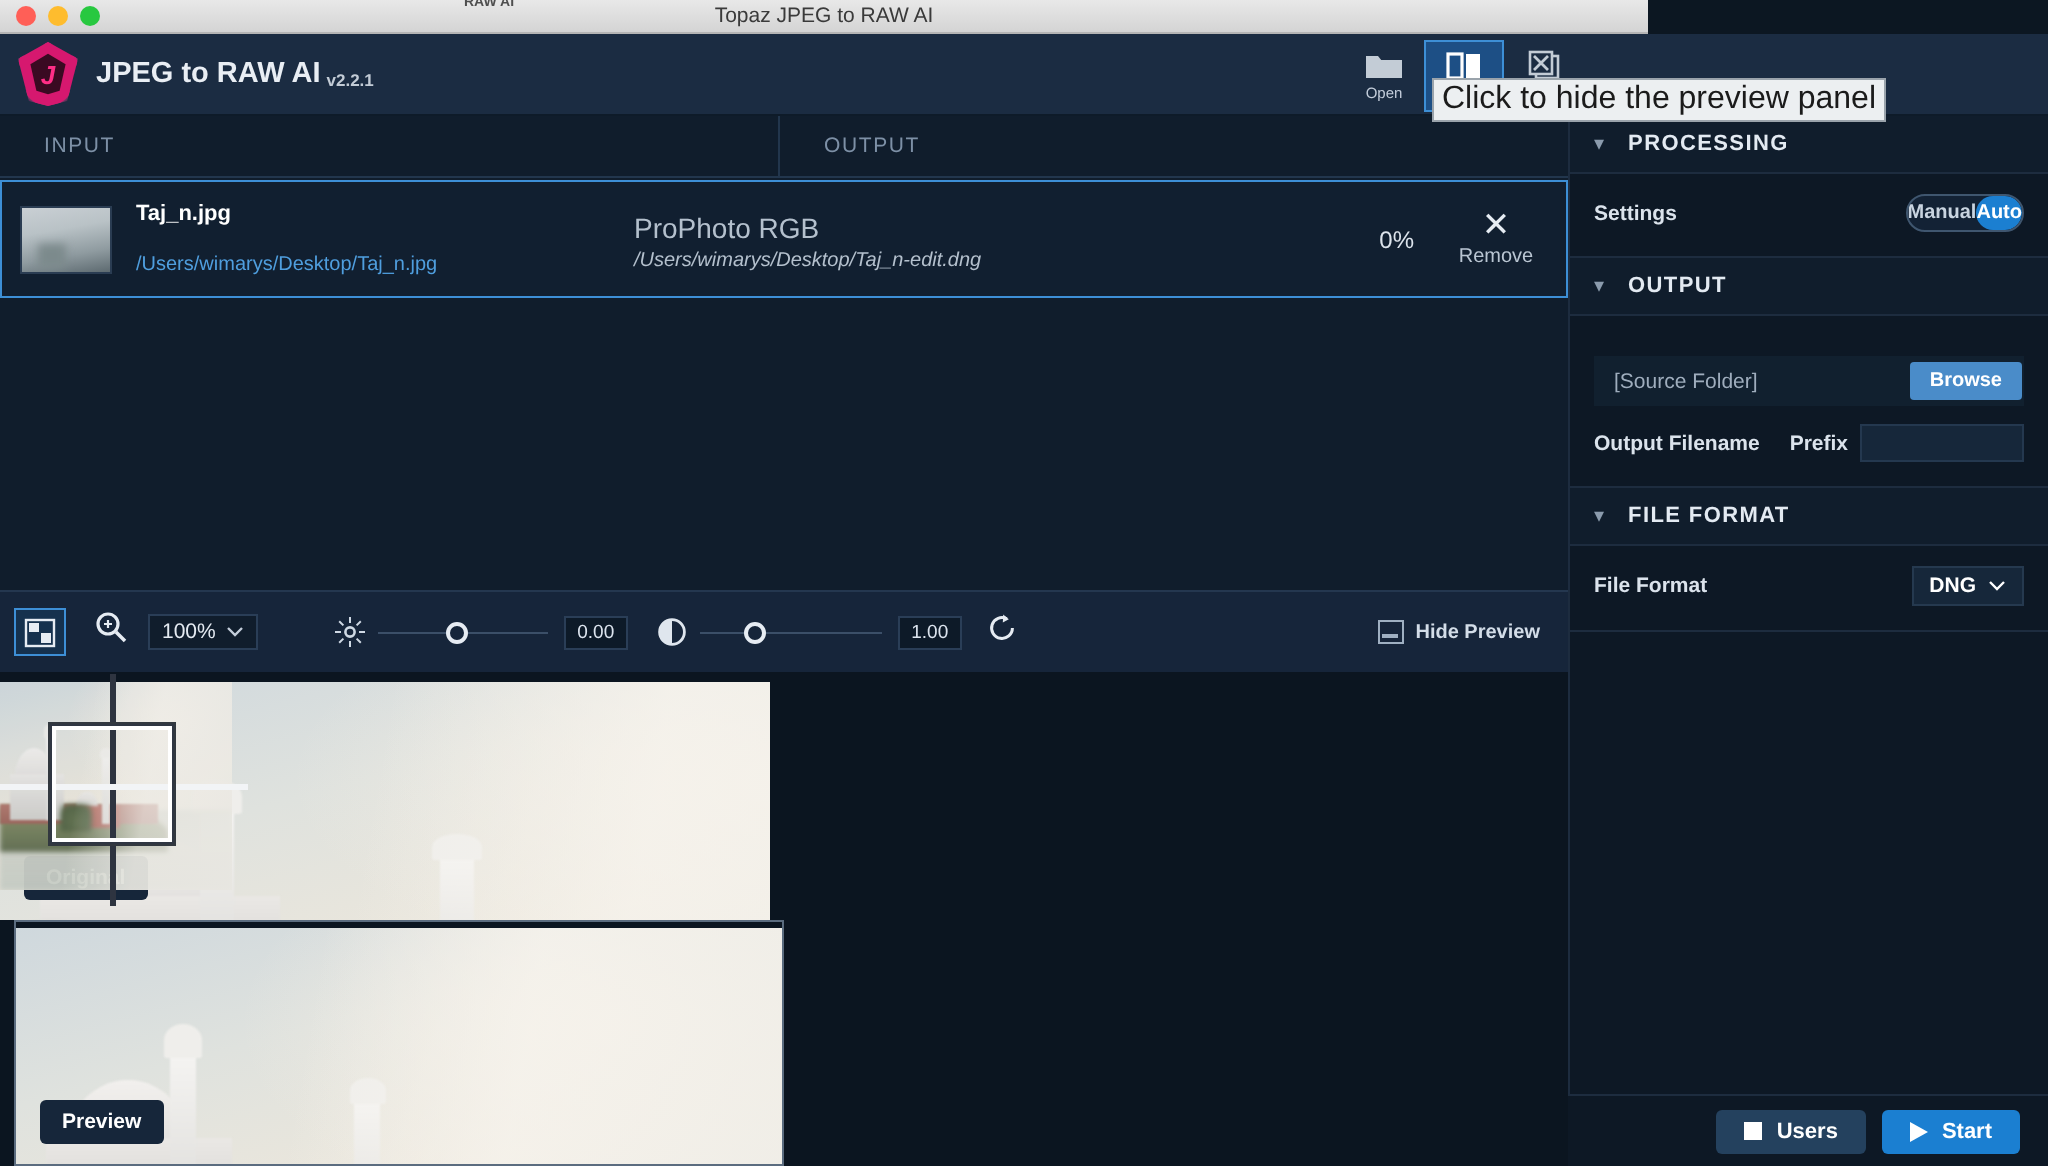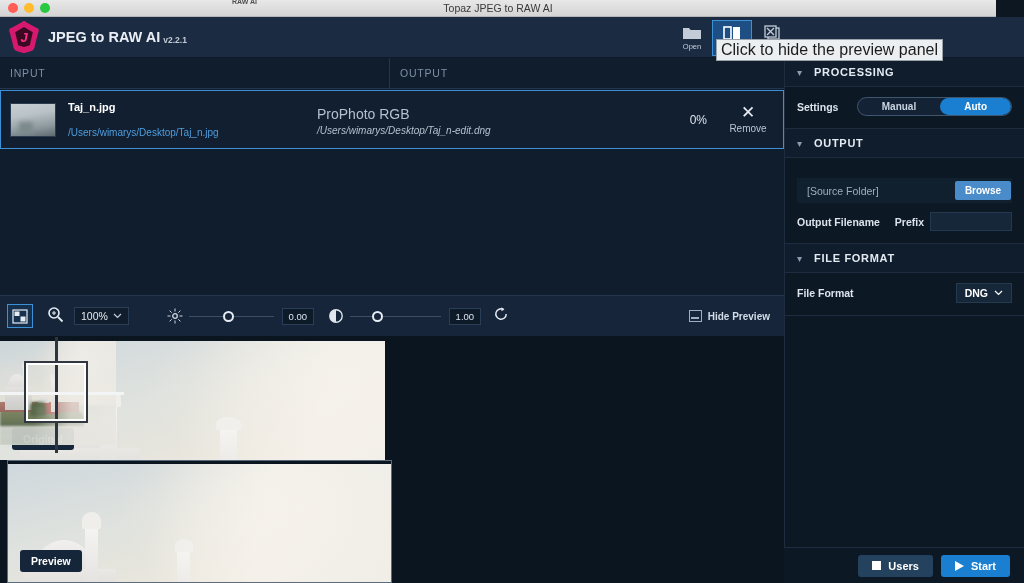--- a/index.html
+++ b/index.html
@@ -6,21 +6,21 @@
   html, body {
     width: 1024px; height: 583px;
     background: #0c1722;
     font-family: "Liberation Sans", sans-serif;
     overflow: hidden;
   }
   #app { position: relative; width: 1024px; height: 583px; }
 
   
   .titlebar {
-    position: absolute; top: 0; left: 0; width: 996px; height: 17px;
+    position: absolute; top: 0; left: 0; width: 824px; height: 17px;
     background: linear-gradient(#e8e8e8, #d4d4d4);
     border-bottom: 1px solid #b5b5b5;
     display: flex; align-items: center;
   }
   .traffic { display: flex; gap: 6px; margin-left: 8px; }
   .dot { width: 10px; height: 10px; border-radius: 50%; }
   .dot.red { background: #ff5f57; }
   .dot.yellow { background: #febc2e; }
   .dot.green { background: #28c840; }
   .win-title {
@@ -77,21 +77,21 @@
   }
 
   
   .listarea {
     position: absolute; top: 58px; left: 0; width: 784px; height: 237px;
     background: #101d2c;
   }
   .list-head { display: flex; height: 31px; border-bottom: 1px solid #22364d; }
   .col-input { width: 390px; display: flex; align-items: center; border-right: 1px solid #22364d; }
   .col-output { flex: 1; display: flex; align-items: center; }
-  .col-title { font-size: 10.5px; color: #7d90a6; letter-spacing: .8px; padding-left: 10px; }
+  .col-title { font-size: 10.5px; color: #7d90a6; letter-spacing: .8px; padding-left: 22px; }
 
   .file-row {
     position: relative; height: 59px; margin-top: 1px;
     background: #111f30; border: 1px solid #3d8fd6;
     display: flex; align-items: center;
   }
   .thumb {
     width: 46px; height: 34px; margin-left: 9px; flex: none;
     border: 1px solid #2a3c52; overflow: hidden; position: relative;
     background: linear-gradient(170deg,#c9cfd4 0%, #b9c2c6 35%, #8f9ba0 70%, #5d6a70 100%);
@@ -264,21 +264,21 @@
   }
   .chev { margin-left: 12px; color: #8b9bad; font-size: 10px; }
   .sec-title { font-size: 11px; color: #e3eaf2; font-weight: bold; letter-spacing: .7px; }
   .sec-body { padding: 10px 12px 12px 12px; border-bottom: 1px solid #1d2c3f; }
   .row { display: flex; align-items: center; }
   .lbl { font-size: 10.5px; color: #dbe3ec; font-weight: bold; }
   .seg {
     margin-left: auto; display: flex; border: 1px solid #3f5management; border-radius: 11px;
     border: 1px solid #3f566f; overflow: hidden; background: #132235;
   }
-  .seg div { font-size: 10px; font-weight: bold; padding: 3px 24px; color: #c9d4e0; cursor: pointer; }
+  .seg div { font-size: 10px; font-weight: bold; padding: 3px 0; color: #c9d4e0; cursor: pointer; }
   .seg div.on { background: #1b7fd1; color: #ffffff; border-radius: 11px; }
   .saveto-row { margin-top: 10px; display: flex; align-items: center; background: #11202f; height: 25px; }
   .saveto-val { font-size: 10.5px; color: #9fadbd; padding-left: 10px; }
   .browse {
     margin-left: auto; background: #4a8cc9; color: #ffffff; font-size: 10px; font-weight: bold;
     padding: 4px 10px; border-radius: 2px; cursor: pointer; margin-right: 1px;
   }
   .pf-row { display: flex; align-items: center; margin-top: 9px; }
   .pf-lbl { font-size: 10.5px; color: #dbe3ec; font-weight: bold; }
   .pf-sub { font-size: 10.5px; color: #dbe3ec; font-weight: bold; margin-left: auto; margin-right: 6px; }

